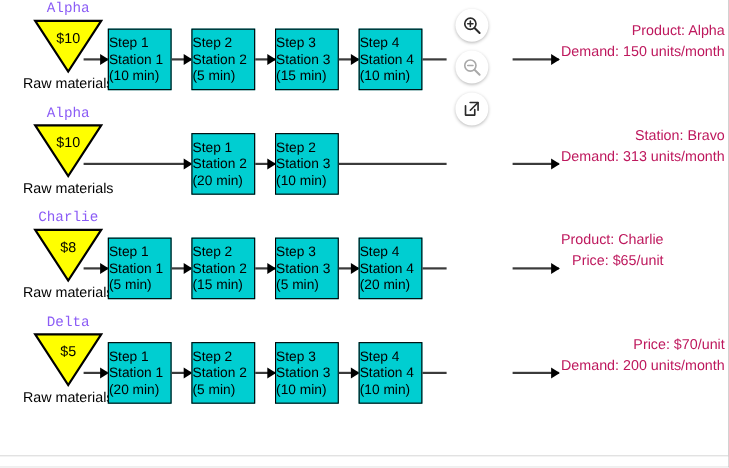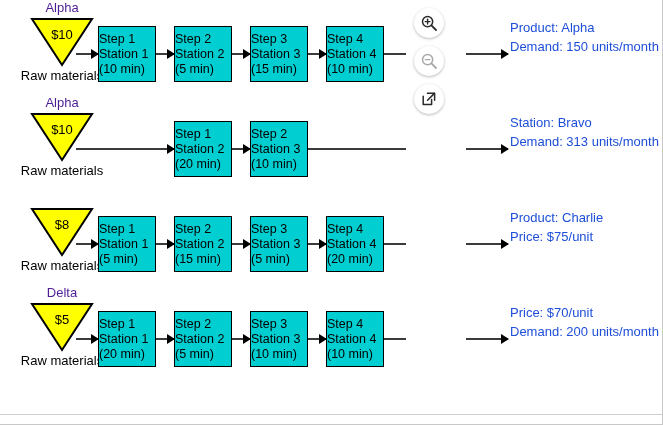--- a/index.html
+++ b/index.html
@@ -28,22 +28,23 @@
     overflow: hidden;
   }
 
   
   .row { position: absolute; left: 0; width: 661px; height: 95px; }
 
   
   .src-group { position: absolute; left: 26px; top: 0; width: 72px; height: 95px; }
   .src-title {
     position: absolute; left: 0; top: 0; width: 72px;
-    text-align: center; font-size: 13px; color: #4c1d95; line-height: 16px;
+    text-align: center; font-size: 13px; color: #8b5cf6; line-height: 16px;
     white-space: nowrap;
+    font-family: Liberation Mono, monospace;
   }
   .tri-wrap {
     position: absolute; left: 4px; top: 17px;
     width: 64px; height: 50px;
   }
   .tri-wrap svg { display: block; }
   .tri-label {
     position: absolute; left: 0; top: 10px; width: 64px;
     text-align: center; font-size: 13px; color: #000;
     pointer-events: none;
@@ -98,22 +99,23 @@
   }
   .out-arrow .head {
     position: absolute; right: -1px; top: 0;
     width: 0; height: 0;
     border-top: 5px solid transparent;
     border-bottom: 5px solid transparent;
     border-left: 8px solid #000000;
   }
   .out-lines {
     position: absolute; left: 44px; top: 0;
-    font-size: 13px; line-height: 19px; color: #1d4ed8;
+    font-size: 13px; line-height: 19px; color: #be185d;
     white-space: nowrap;
+    text-align: right;
   }
 
   
   #toolbar {
     position: absolute; left: 414px; top: 8px;
     width: 34px;
     display: flex; flex-direction: column; gap: 8px;
     z-index: 40;
   }
   .tbtn {
@@ -254,20 +256,21 @@
         <div class="out-lines">
           <div>Station: Bravo</div>
           <div>Demand: 313 units/month</div>
         </div>
       </div>
     </div>
 
     <div class="row" style="top:190px;">
 
       <div class="src-group">
+        <div class="src-title">Charlie</div>
         <div class="tri-wrap">
           <svg width="64" height="50" viewBox="0 0 64 50">
             <polygon points="2,2 62,2 32,48" fill="#FFFF00" stroke="#000000" stroke-width="2"></polygon>
           </svg>
           <div class="tri-label">$8</div>
         </div>
         <div class="src-foot">Raw materials</div>
       </div>
 
       <div class="conn" style="left:76px; width:22px;">
@@ -313,21 +316,21 @@
 
       <div class="tail" style="left:384px; width:22px;"></div>
 
       <div class="out-group" style="left:466px;">
         <div class="out-arrow">
           <div class="shaft"></div>
             <div class="head"></div>
         </div>
         <div class="out-lines">
           <div>Product: Charlie</div>
-          <div>Price: $75/unit</div>
+          <div>Price: $65/unit</div>
         </div>
       </div>
     </div>
 
     <div class="row" style="top:285px;">
 
       <div class="src-group">
         <div class="src-title">Delta</div>
         <div class="tri-wrap">
           <svg width="64" height="50" viewBox="0 0 64 50">

